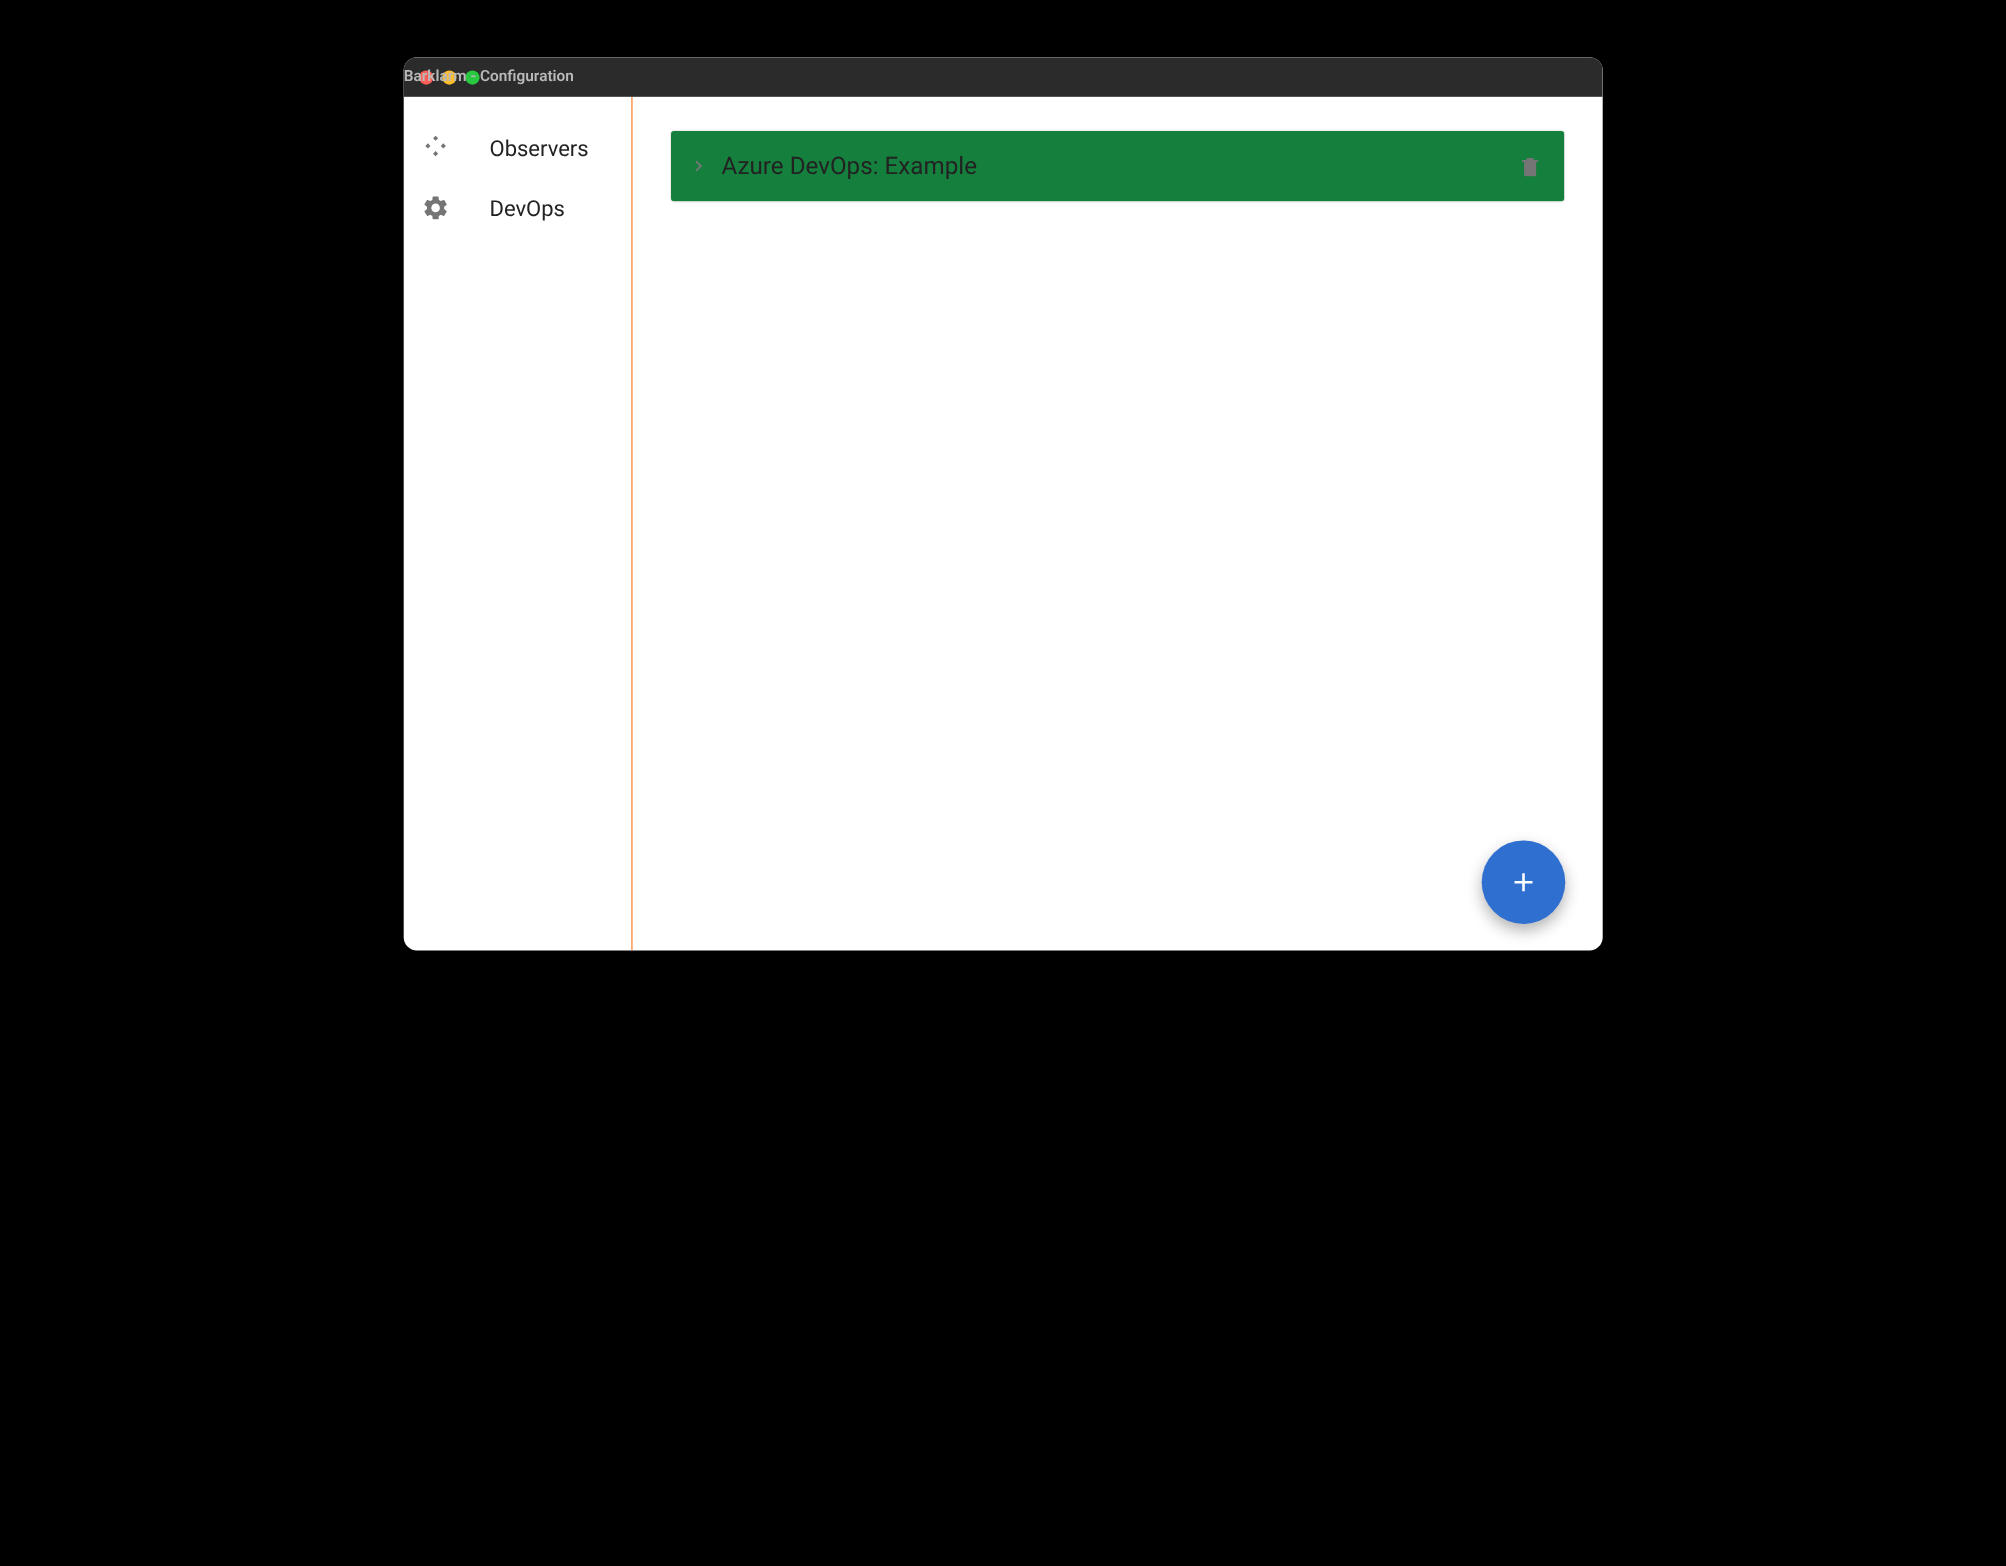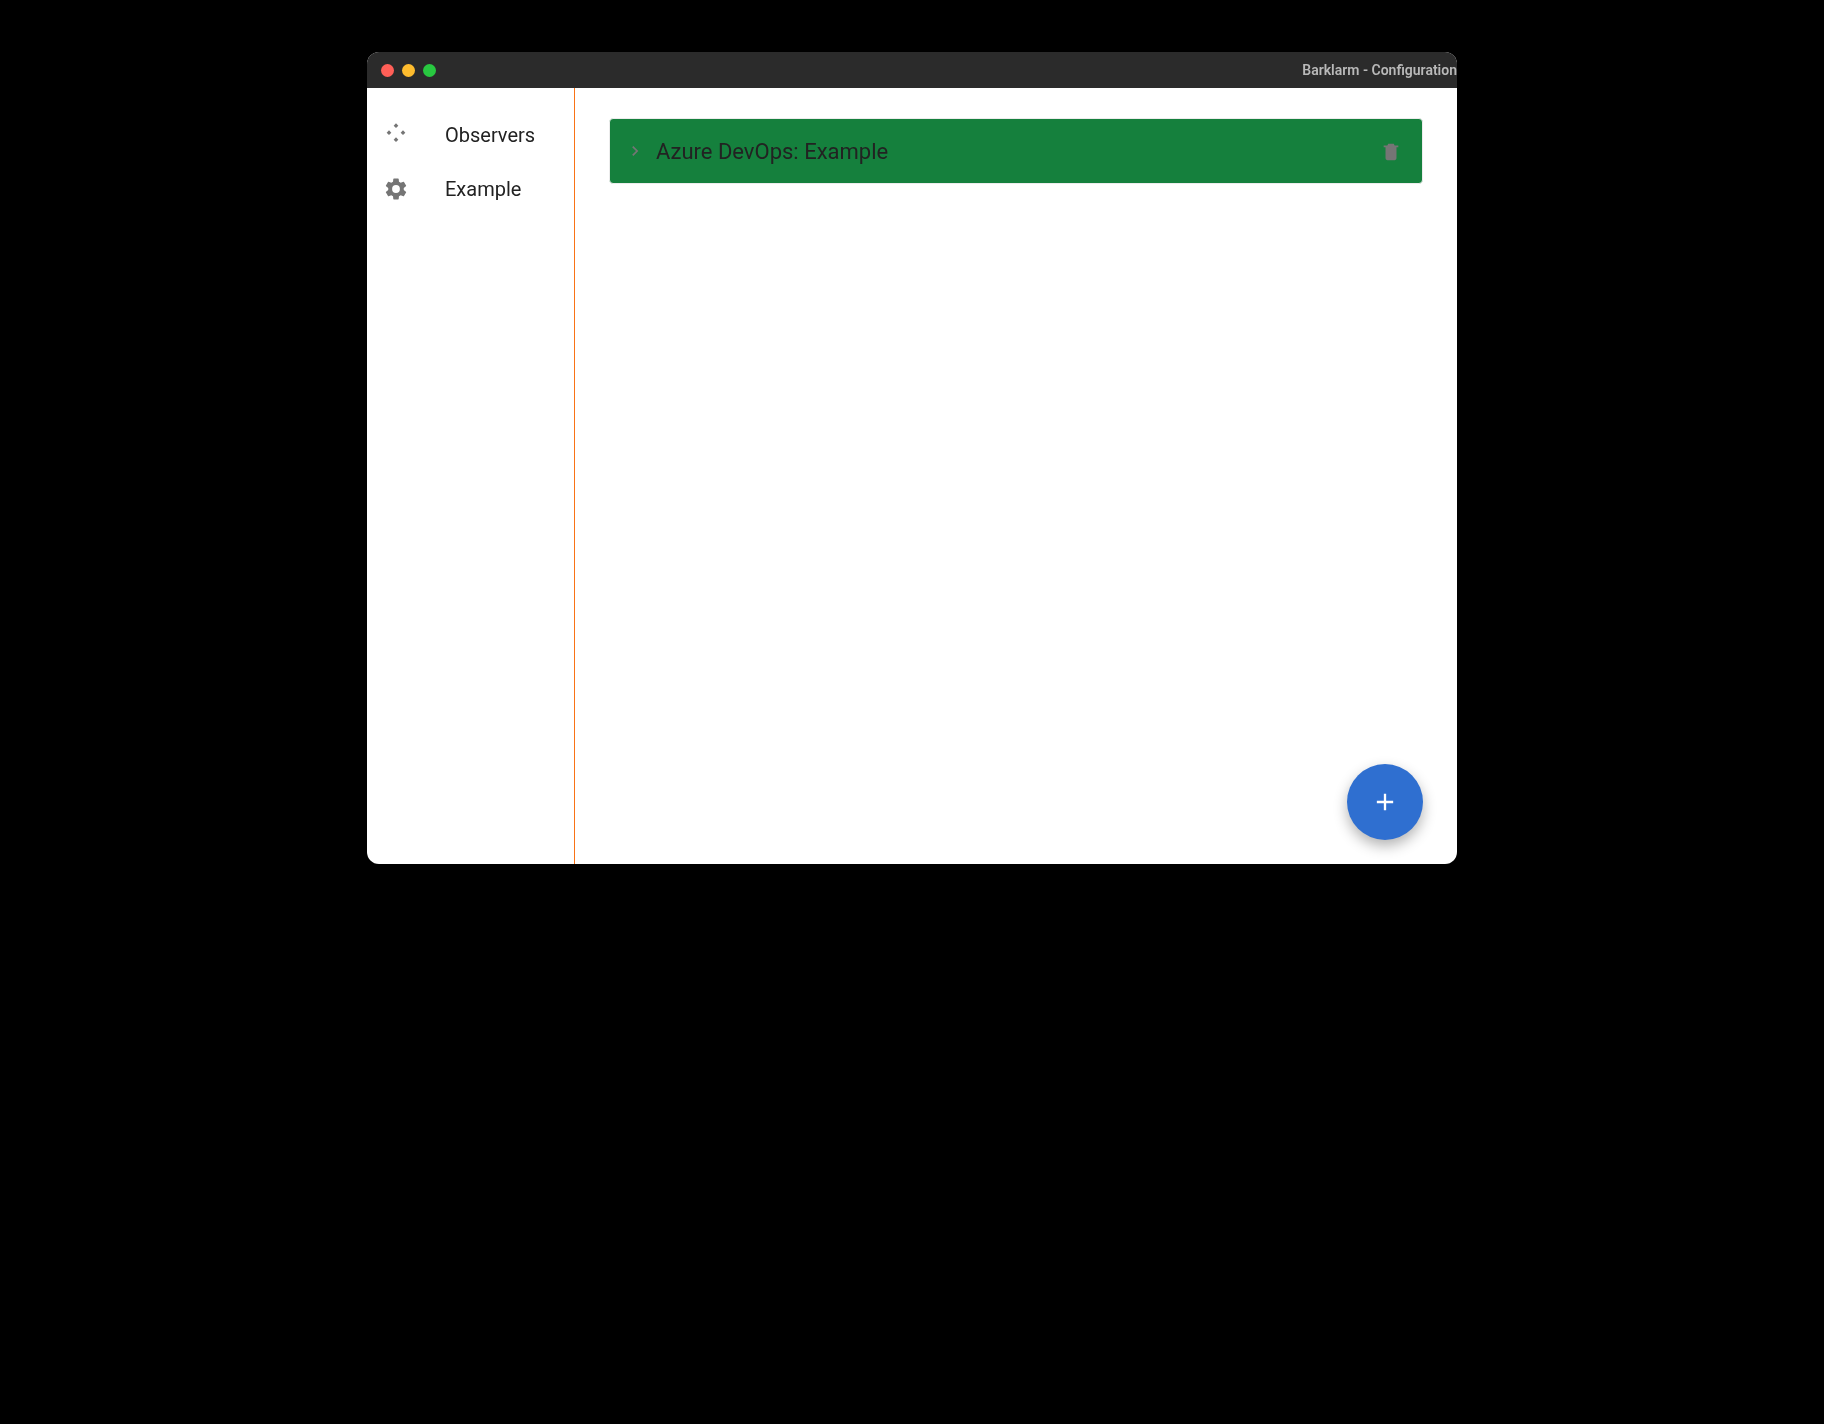--- a/index.html
+++ b/index.html
@@ -38,21 +38,21 @@
   }
   .tl {
     width: 13px; height: 13px; border-radius: 50%;
   }
   .tl.red { background: #ff5f57; }
   .tl.yellow { background: #febc2e; }
   .tl.green { background: #28c840; }
   .title {
     position: absolute;
     left: 0; right: 0;
-    text-align: right;
+    text-align: left;
     color: #b9b9b9;
     font-size: 14px;
     font-weight: 600;
     pointer-events: none;
   }
   .body {
     flex: 1;
     display: flex;
     min-height: 0;
   }
@@ -148,21 +148,21 @@
         </span>
         <span class="label">Observers</span>
       </div>
 
       <div class="sidebar-item">
         <span class="icon">
           <svg width="26" height="26" viewBox="0 0 24 24">
               <path d="M19.14,12.94a7.14,7.14,0,0,0,.05-.94,7.14,7.14,0,0,0-.05-.94l2.03-1.58a.5.5,0,0,0,.12-.64l-1.92-3.32a.5.5,0,0,0-.61-.22l-2.39.96a7.03,7.03,0,0,0-1.62-.94L14.5,2.81A.5.5,0,0,0,14,2.4H10a.5.5,0,0,0-.5.41L9.25,5.32a7.03,7.03,0,0,0-1.62.94l-2.39-.96a.5.5,0,0,0-.61.22L2.71,8.84a.5.5,0,0,0,.12.64l2.03,1.58a7.14,7.14,0,0,0-.05.94,7.14,7.14,0,0,0,.05.94L2.83,14.52a.5.5,0,0,0-.12.64l1.92,3.32a.5.5,0,0,0,.61.22l2.39-.96a7.03,7.03,0,0,0,1.62.94l.25,2.51a.5.5,0,0,0,.5.41h4a.5.5,0,0,0,.5-.41l.25-2.51a7.03,7.03,0,0,0,1.62-.94l2.39.96a.5.5,0,0,0,.61-.22l1.92-3.32a.5.5,0,0,0-.12-.64ZM12,15.6A3.6,3.6,0,1,1,15.6,12,3.6,3.6,0,0,1,12,15.6Z"></path>
             </svg>
         </span>
-        <span class="label">Example</span>
+        <span class="label">DevOps</span>
       </div>
 
     </div>
 
     <div class="main">
 
       <div class="list-row">
         <span class="chevron">
           <svg width="20" height="20" viewBox="0 0 24 24" fill="#757575">
               <path d="M8.59 16.59L13.17 12 8.59 7.41 10 6l6 6-6 6z"></path>

